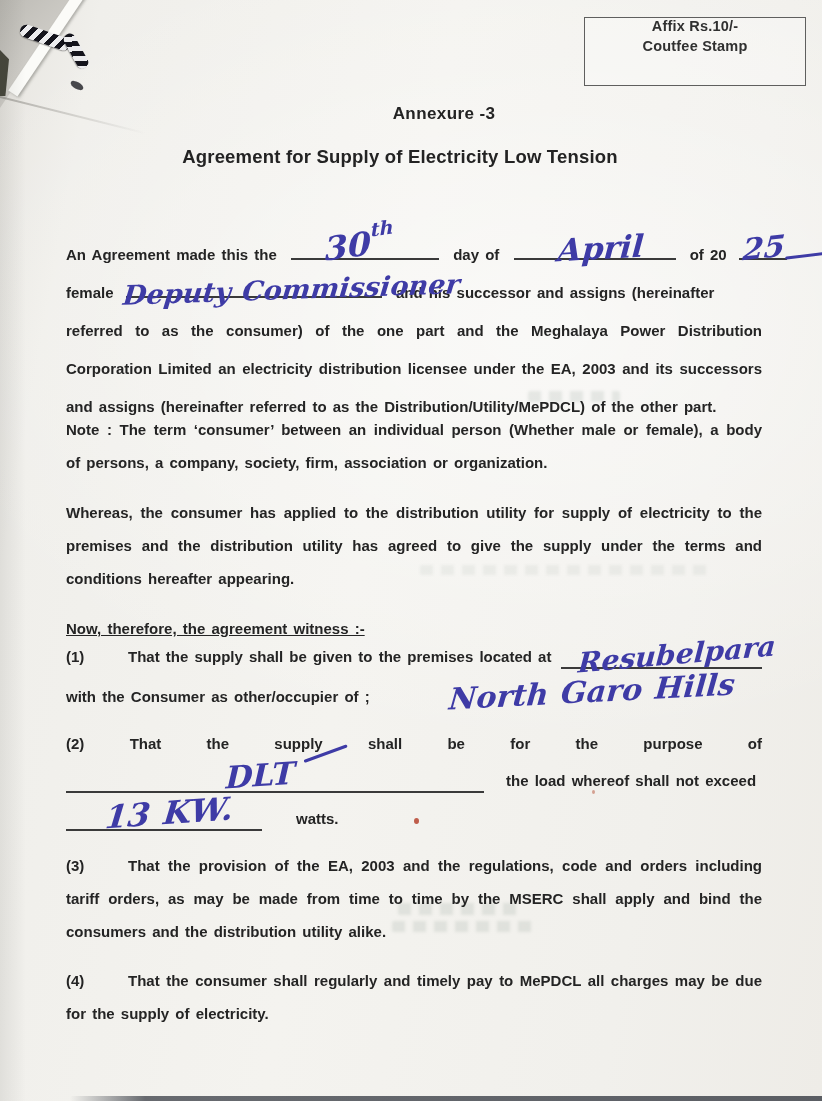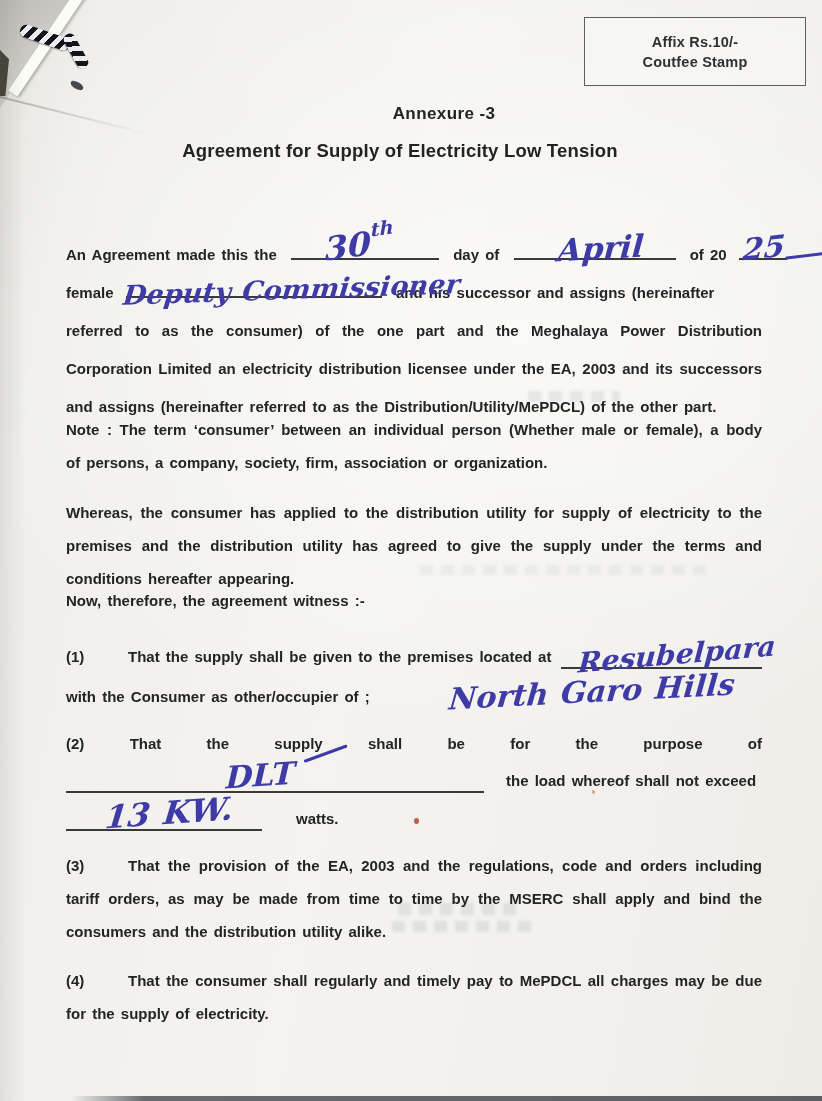--- a/index.html
+++ b/index.html
@@ -32,27 +32,27 @@
   .crease{position:absolute;left:0;top:96px;width:150px;height:2px;background:linear-gradient(to right,rgba(120,118,112,.5),rgba(120,118,112,0));transform:rotate(14deg);transform-origin:left center;}
   .left-shade{position:absolute;left:0;top:0;width:26px;height:100%;background:linear-gradient(to right,rgba(70,70,64,.10),rgba(70,70,64,0));}
   .bottom-edge{position:absolute;left:70px;right:0;bottom:0;height:5px;
     background:linear-gradient(to right,rgba(28,33,43,0),rgba(28,33,43,.65) 10%,rgba(28,33,43,.7));}
   
   .bleed{position:absolute;filter:blur(1.4px);opacity:.5;border-radius:2px;
     background:repeating-linear-gradient(90deg,rgba(105,125,115,.28) 0 13px,rgba(105,125,115,0) 13px 21px);}
   .speck{position:absolute;border-radius:50%;}
   
   .stamp{position:absolute;left:584px;top:17px;width:220px;height:67px;
-    border:1.6px solid #5f5f5e;display:flex;flex-direction:column;justify-content:center;align-items:center;
+    border:1.6px solid #5f5f5e;display:flex;flex-direction:column;align-items:center;
     gap:4px;background:rgba(255,255,255,.25);}
   .stamp div{font-weight:700;font-size:14.5px;color:#303030;letter-spacing:.2px;}
   
   .centered{position:absolute;left:0;width:800px;text-align:center;font-weight:700;}
   .t-annex{top:104px;font-size:17px;letter-spacing:.4px;padding-left:44px;}
-  .t-main{top:140px;font-size:18.5px;letter-spacing:.2px;}
+  .t-main{top:146px;font-size:18.5px;letter-spacing:.2px;}
   .block{position:absolute;left:66px;width:696px;font-size:15px;font-weight:700;line-height:33px;
     word-spacing:2px;color:#242424;}
   .just{text-align:justify;}
   .row{white-space:nowrap;}
   .num{display:inline-block;width:62px;}
   .blank{display:inline-block;border-bottom:2.2px solid #3a3a3a;height:17px;position:relative;vertical-align:baseline;}
   
   .hw{position:absolute;font-family:"DejaVu Serif",serif;font-style:italic;color:#3e3ba6;
     white-space:nowrap;transform:skewX(-7deg) rotate(-3deg);line-height:1;}
   .hw-sup{font-size:.58em;vertical-align:18px;}
@@ -112,21 +112,21 @@
       </span>
       <span>and his successor and assigns (hereinafter</span>
     </div>
     <div class="just">referred to as the consumer) of the one part and the Meghalaya Power Distribution Corporation Limited an electricity distribution licensee under the EA, 2003 and its successors and assigns (hereinafter referred to as the Distribution/Utility/MePDCL) of the other part.</div>
   </div>
 
   <div class="block just" style="top:413px;">Note : The term ‘consumer’ between an individual person (Whether male or female), a body of persons, a company, society, firm, association or organization.</div>
 
   <div class="block just" style="top:487px;margin-top:9px;">Whereas, the consumer has applied to the distribution utility for supply of electricity to the premises and the distribution utility has agreed to give the supply under the terms and conditions hereafter appearing.</div>
 
-  <div class="block" style="top:584px;">Now, therefore, the agreement witness :-</div>
+  <div class="block" style="top:612px;text-decoration:underline;">Now, therefore, the agreement witness :-</div>
 
   <div class="block" style="top:637px;line-height:40px;">
     <div style="display:flex;">
       <span class="num">(1)</span>
       <span>That the supply shall be given to the premises located at</span>
       <span class="blank" style="flex:1;margin-left:10px;align-self:flex-end;margin-bottom:8px;">
         <span class="hw" style="font-size:28px;left:18px;bottom:-2px;transform:skewX(-9deg) rotate(-5deg);">Resubelpara</span>
       </span>
     </div>
     <div style="position:relative;">

